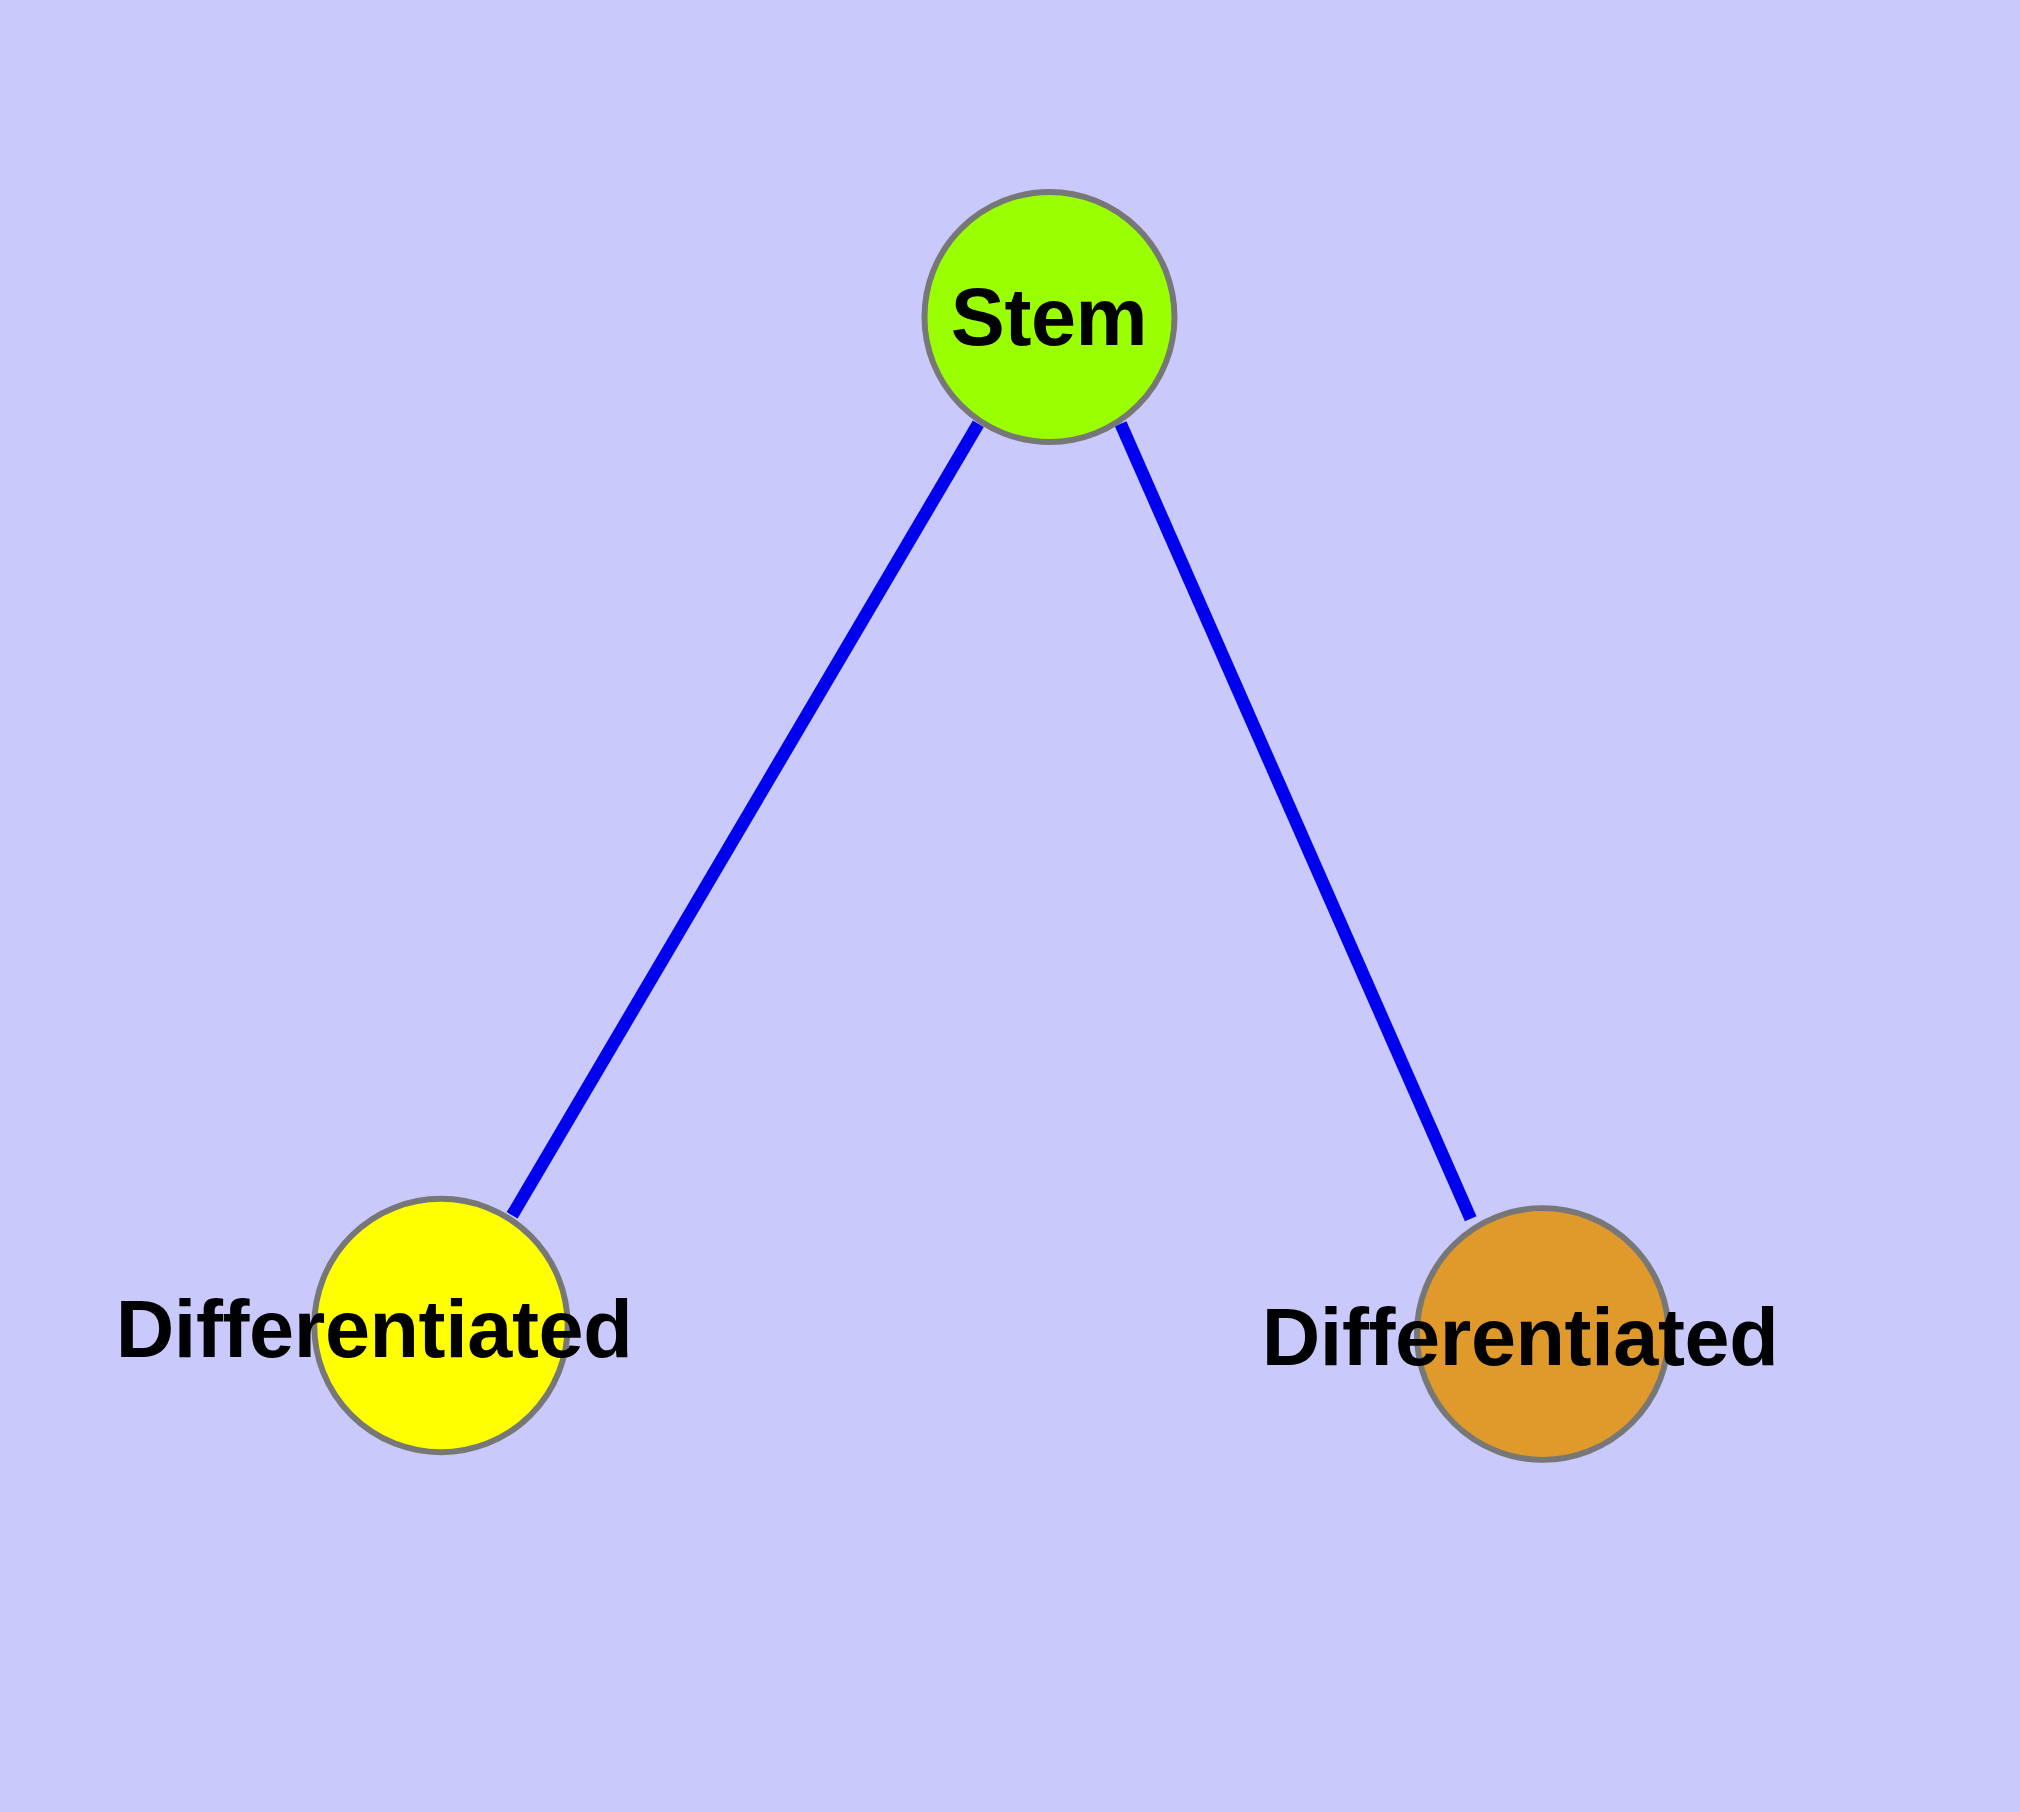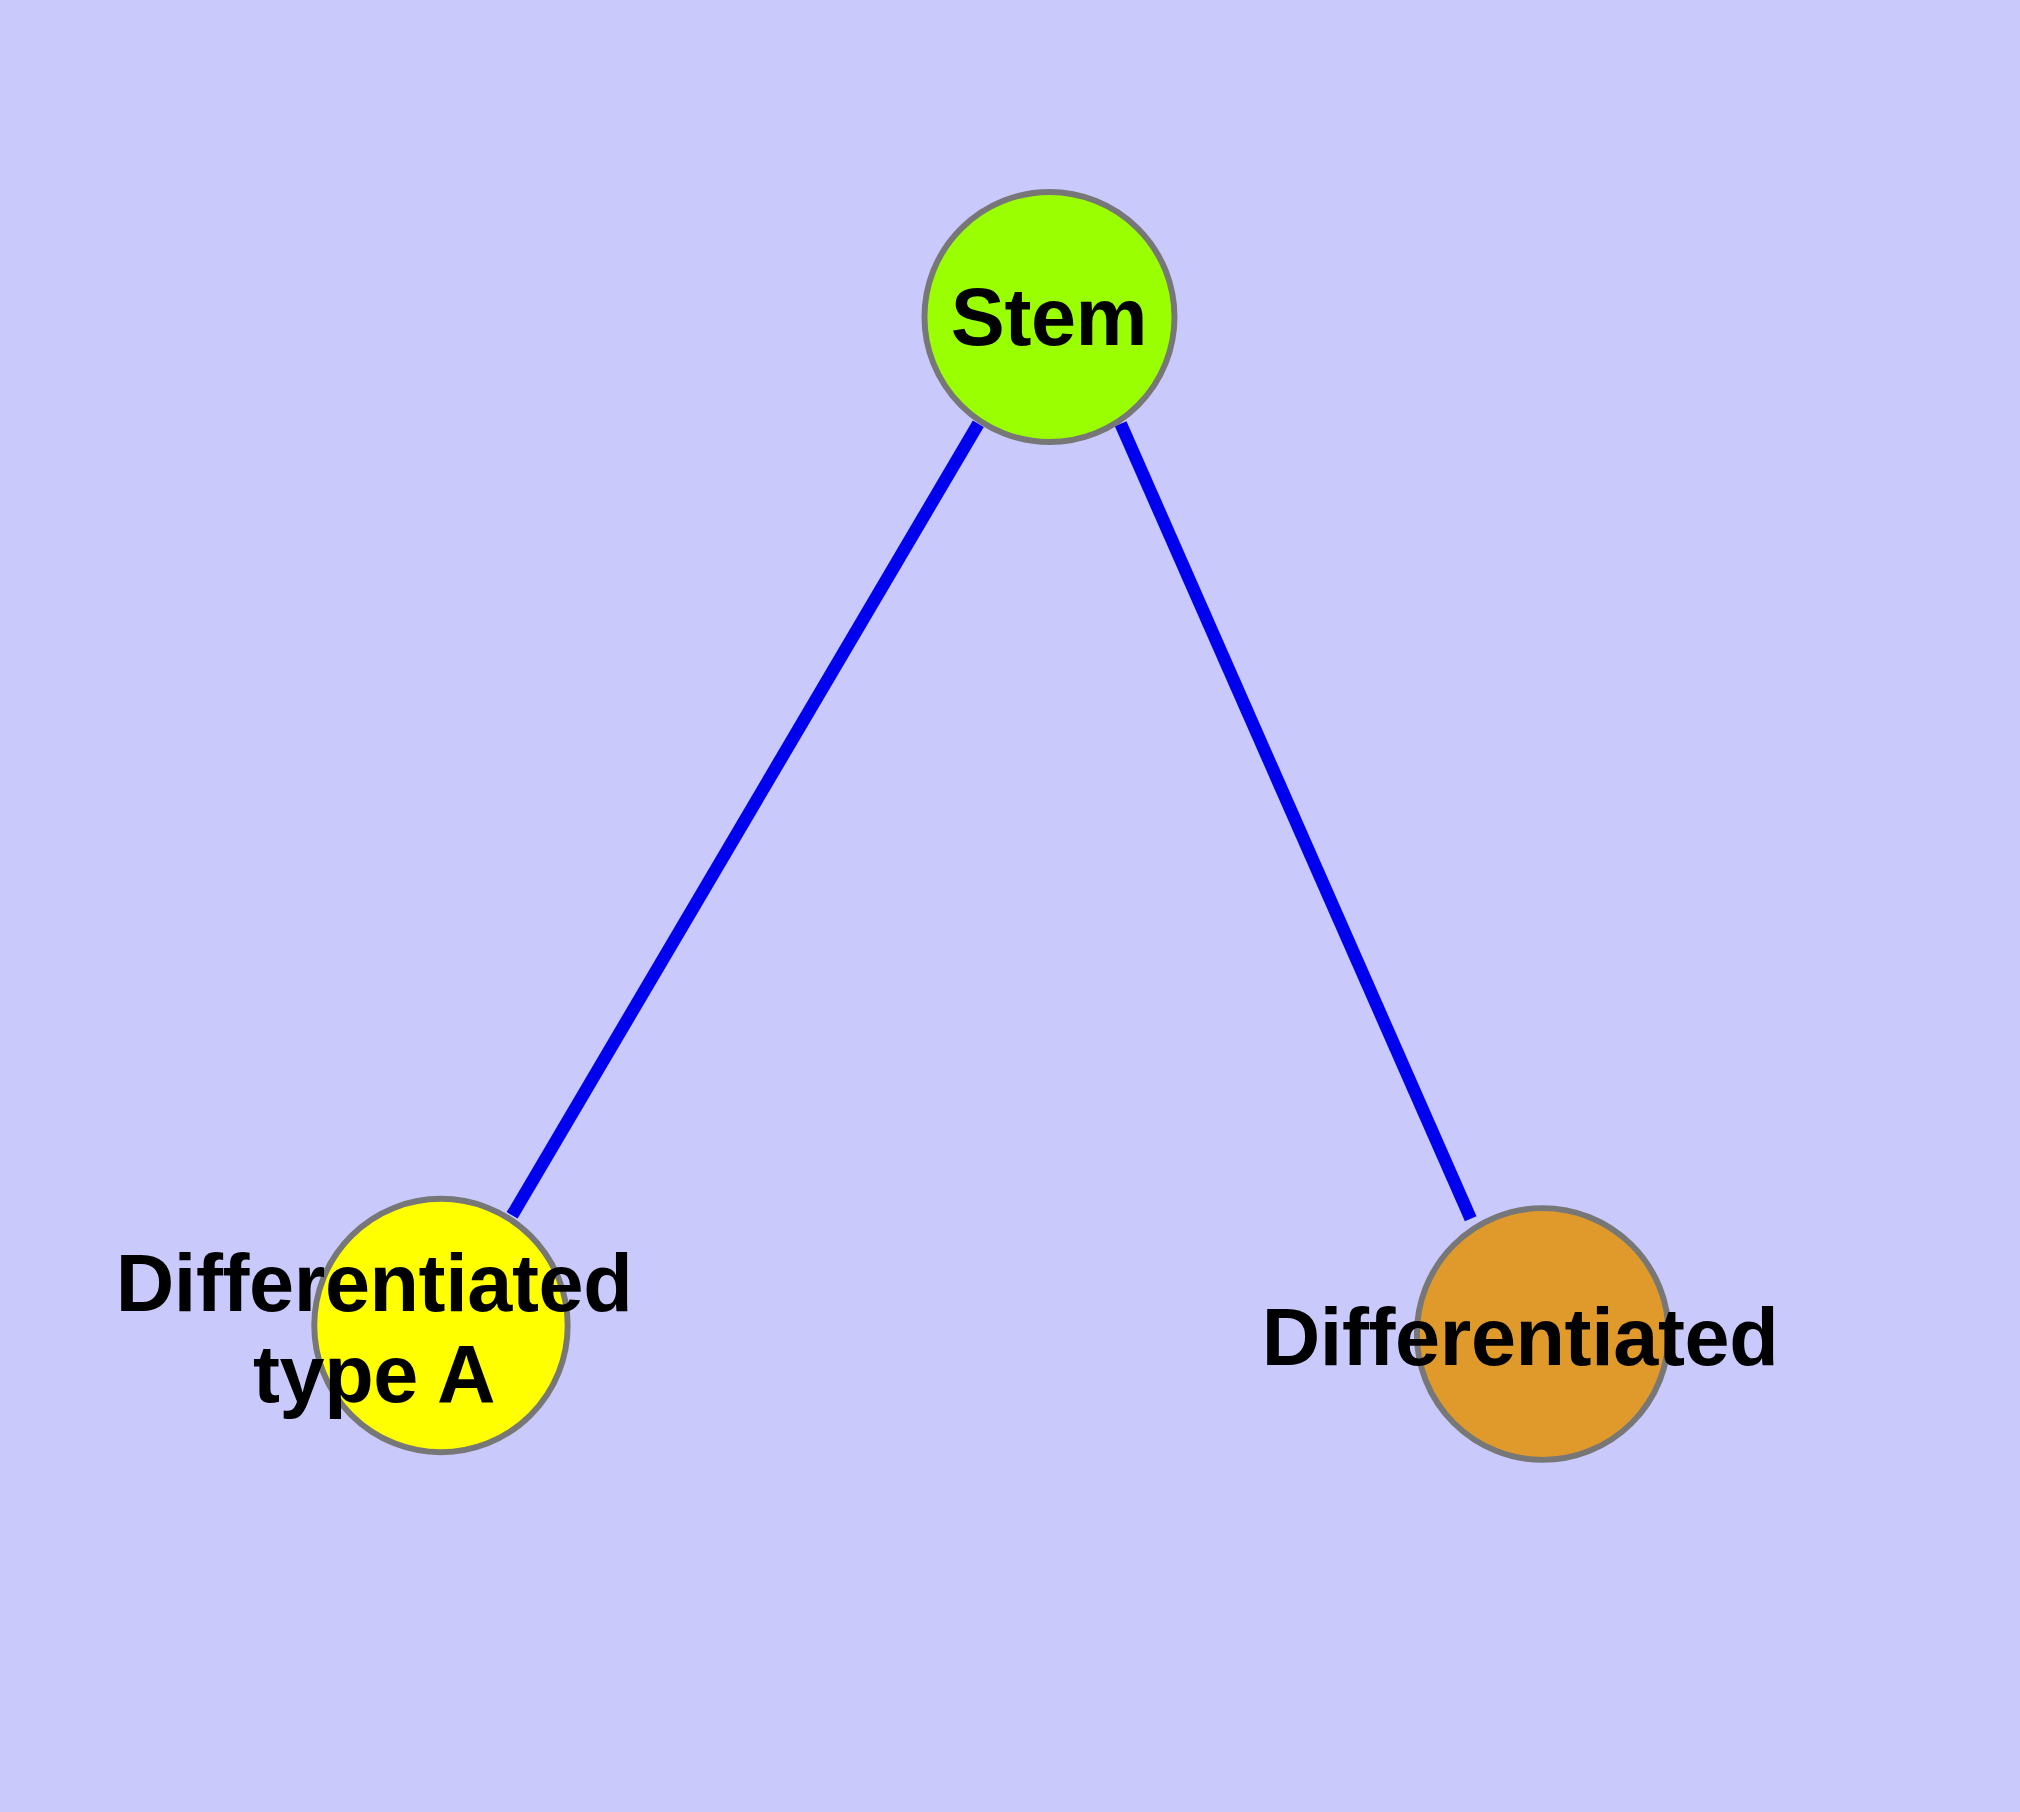--- a/index.html
+++ b/index.html
@@ -23,21 +23,20 @@
     height: 1812px;
     display: block;
   }
   .node-label {
     position: absolute;
     color: #000000;
     font-family: "Liberation Sans", sans-serif;
     font-weight: bold;
     font-size: 81px;
     line-height: 1.12;
-    text-align: center;
     white-space: nowrap;
     letter-spacing: -0.4px;
     pointer-events: none;
     z-index: 5;
   }
   .node-label span { display: block; }
   #label-stem {
     left: 1049px;
     top: 317px;
     transform: translate(-50%, -50%);
@@ -69,21 +68,20 @@
         <circle cx="1820" cy="1574" r="148.5" fill="#e09a2b" stroke="#777777" stroke-width="7"></circle>
       </g>
   </svg>
 
   <div class="node-label" id="label-stem">
     <span>Stem</span>
   </div>
 
   <div class="node-label" id="label-typea">
     <span>Differentiated</span>
-    <span>type A</span>
   </div>
 
   <div class="node-label" id="label-typeb">
     <span>Differentiated</span>
   </div>
 
 </div>
 
 
 </body></html>

